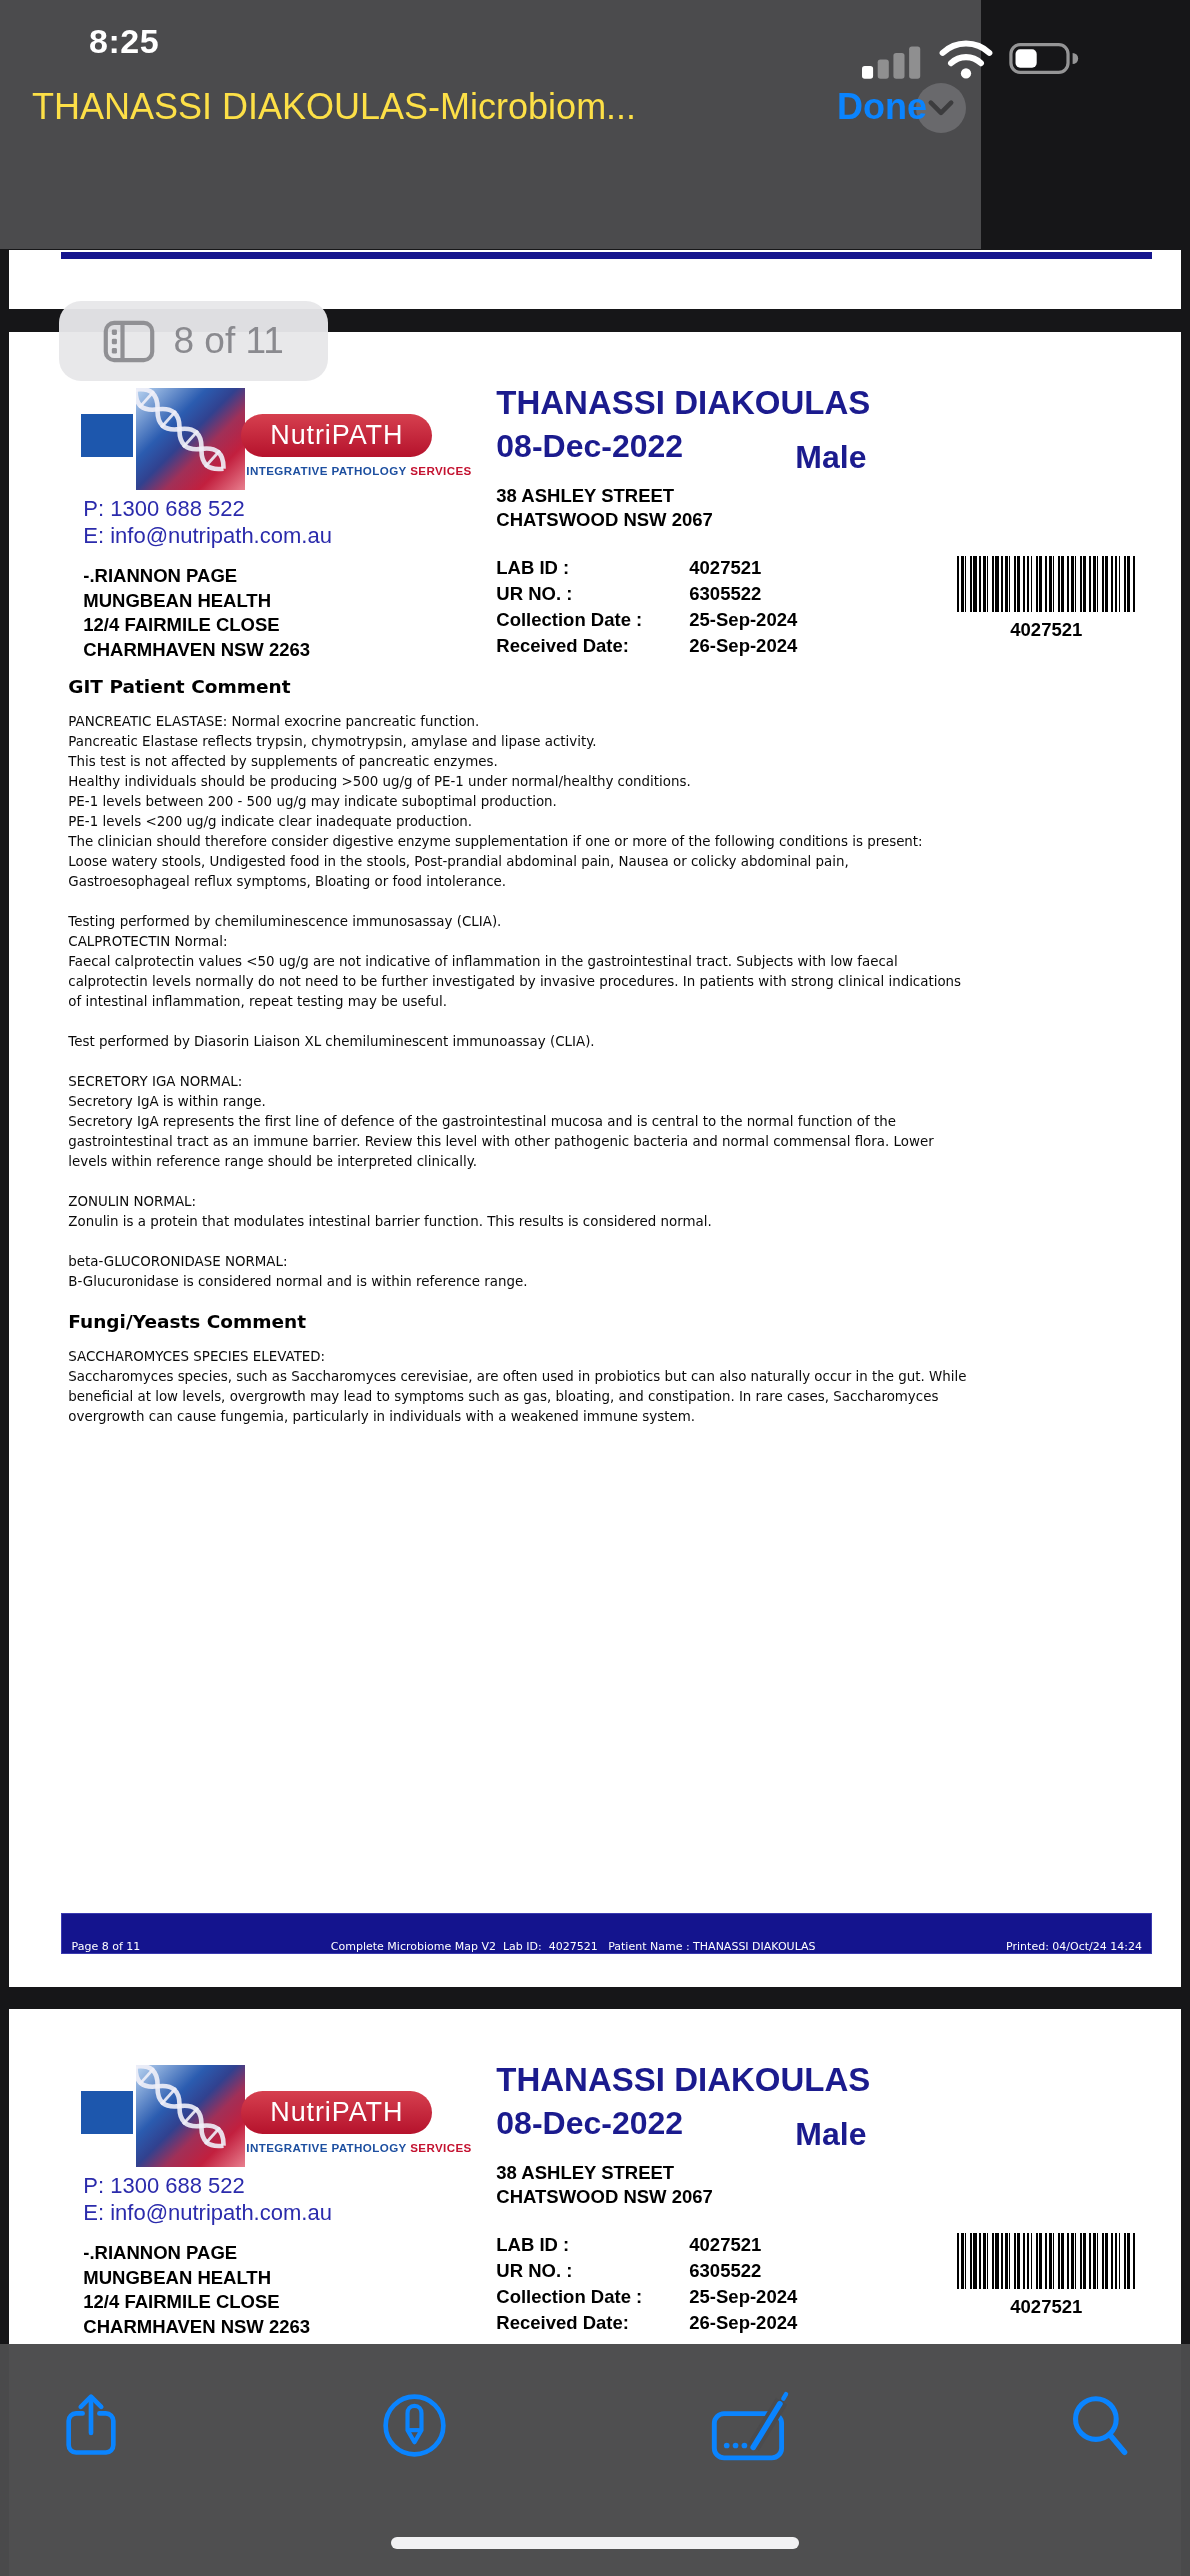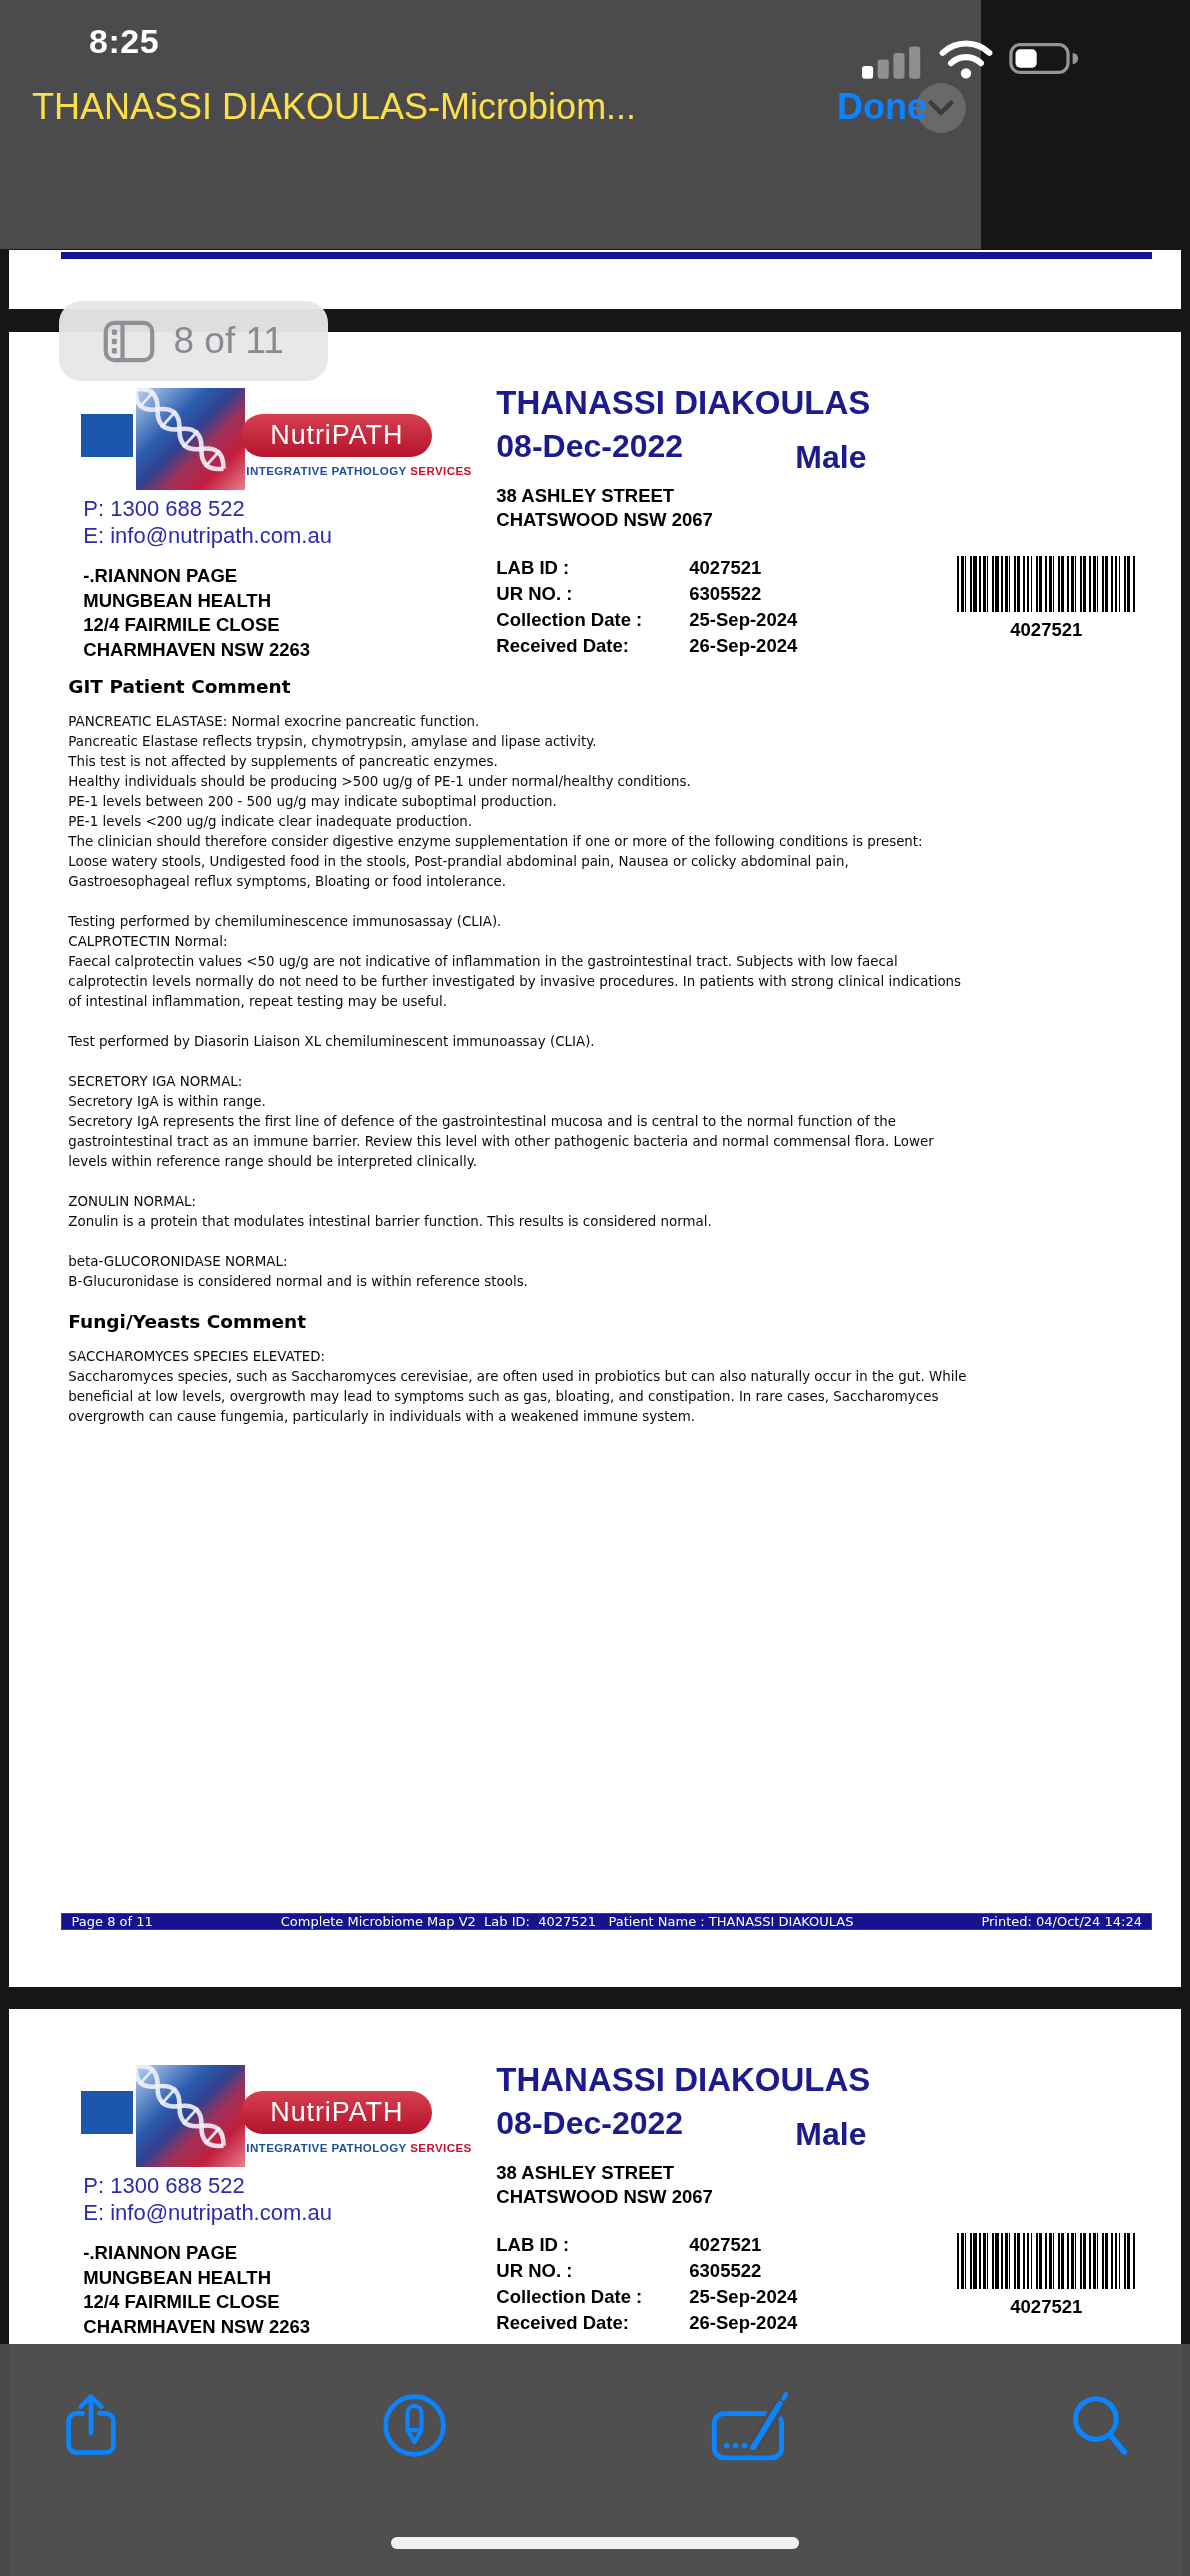--- a/index.html
+++ b/index.html
@@ -54,23 +54,23 @@
   .barcode-value{position:absolute;left:948px;top:287px;width:178px;text-align:center;font-size:18.5px;font-weight:700;color:#000;}
 
   
   .report-body{position:absolute;left:59px;top:345px;right:52px;
       font-family:"DejaVu Sans",sans-serif;font-size:13.4px;line-height:20px;color:#0a0a0a;}
   .report-body h2{font-family:"DejaVu Sans",sans-serif;font-size:18.5px;font-weight:700;margin:0 0 15px 0;color:#000;}
   .report-body h2.mt{margin-top:15px;}
   .report-body p{margin:0 0 20px 0;white-space:pre-line;}
 
   
-  .page-footer{position:absolute;left:52px;top:1581px;width:1091px;height:17px;background:#14148e;
+  .page-footer{position:absolute;left:52px;top:1581px;width:1091px;height:41px;background:#14148e;
       border:0.9px solid #3a3ab0;box-sizing:border-box;color:#fff;display:flex;align-items:flex-end;
-      justify-content:space-between;padding:0 9.3px;font-family:"DejaVu Sans",sans-serif;font-size:13px;white-space:pre;}
+      justify-content:space-between;padding:0 9.3px;font-family:"DejaVu Sans",sans-serif;font-size:11px;white-space:pre;}
 
   
   .toolbar{position:absolute;left:0;top:2344px;width:1191px;height:232px;background:rgba(75,75,77,.98);z-index:7;}
   .tool-btn{position:absolute;top:39px;width:85px;height:85px;display:flex;align-items:center;justify-content:center;cursor:pointer;}
   .tool-share{left:48px;} .tool-markup{left:372px;} .tool-signature{left:709px;} .tool-search{left:1058px;}
   .home-indicator{position:absolute;left:391px;top:193px;width:408px;height:12px;border-radius:6.5px;background:#f1f1f3;cursor:pointer;}
 </style>
 </head>
 <body>
 
@@ -181,21 +181,21 @@
 of intestinal inflammation, repeat testing may be useful.</p>
         <p>Test performed by Diasorin Liaison XL chemiluminescent immunoassay (CLIA).</p>
         <p>SECRETORY IGA NORMAL:
 Secretory IgA is within range.
 Secretory IgA represents the first line of defence of the gastrointestinal mucosa and is central to the normal function of the
 gastrointestinal tract as an immune barrier. Review this level with other pathogenic bacteria and normal commensal flora. Lower
 levels within reference range should be interpreted clinically.</p>
         <p>ZONULIN NORMAL:
 Zonulin is a protein that modulates intestinal barrier function. This results is considered normal.</p>
         <p>beta-GLUCORONIDASE NORMAL:
-B-Glucuronidase is considered normal and is within reference stools.</p>
+B-Glucuronidase is considered normal and is within reference range.</p>
         <h2 class="mt">Fungi/Yeasts Comment</h2>
         <p>SACCHAROMYCES SPECIES ELEVATED:
 Saccharomyces species, such as Saccharomyces cerevisiae, are often used in probiotics but can also naturally occur in the gut. While
 beneficial at low levels, overgrowth may lead to symptoms such as gas, bloating, and constipation. In rare cases, Saccharomyces
 overgrowth can cause fungemia, particularly in individuals with a weakened immune system.</p>
       </div>
       <div class="page-footer">
         <span>Page 8 of 11</span>
         <span>Complete Microbiome Map V2  Lab ID:  4027521   Patient Name : THANASSI DIAKOULAS</span>
         <span>Printed: 04/Oct/24 14:24</span>

